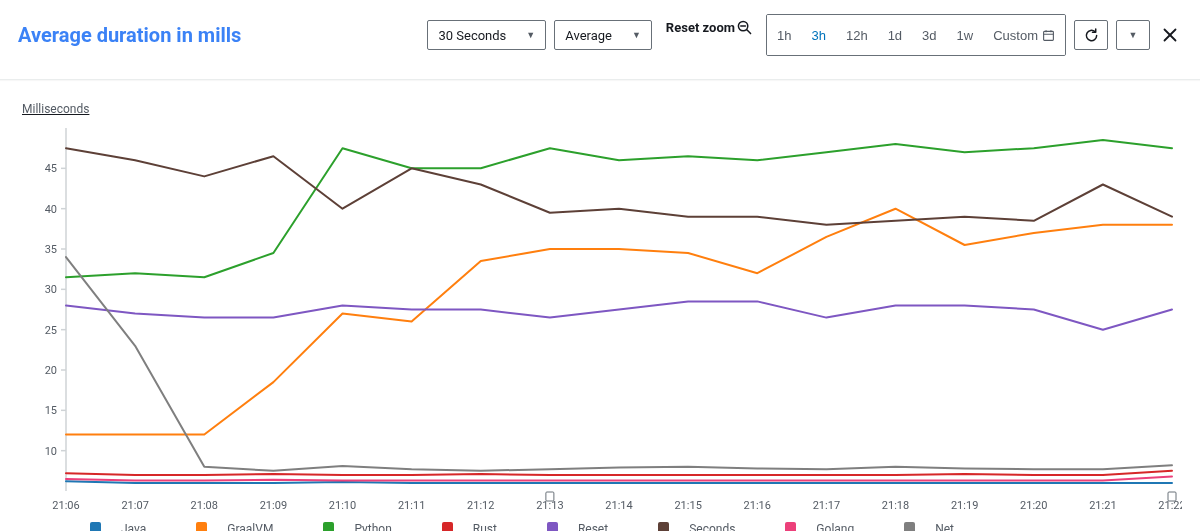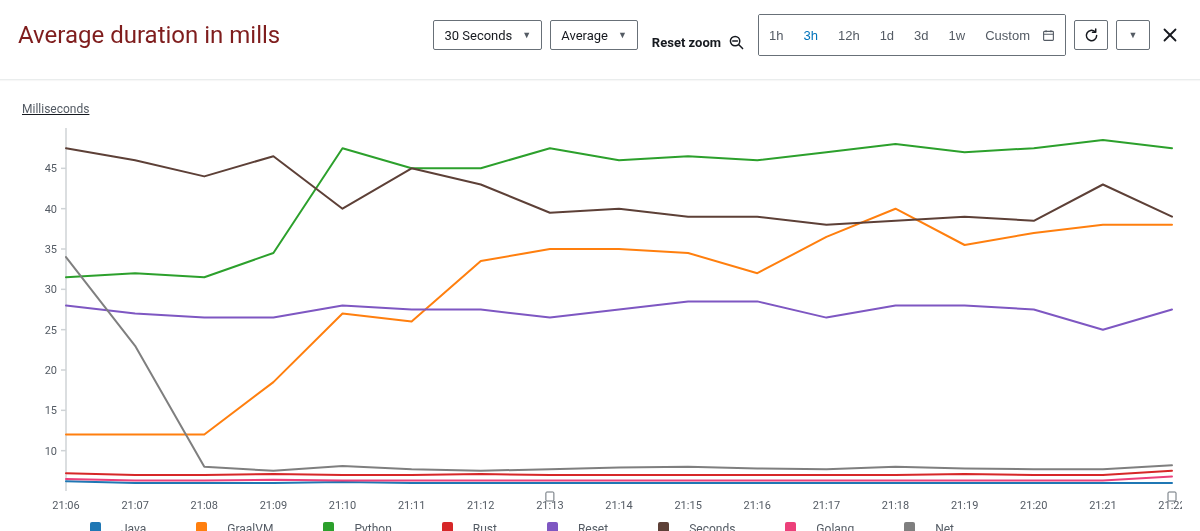--- a/index.html
+++ b/index.html
@@ -12,56 +12,56 @@
     height: 531px;
     overflow: hidden;
   }
   .header {
     display: flex;
     align-items: center;
     padding: 14px 18px 12px 18px;
     gap: 8px;
   }
   .title {
-    font-size: 24px;
-    font-weight: 400;
-    color: #7f1d1d;
+    font-size: 20px;
+    font-weight: 700;
+    color: #3b82f6;
     flex: 0 0 auto;
     margin-right: auto;
   }
   .hdr-right { display: flex; align-items: center; gap: 8px; }
   .sel {
     border: 1px solid #687078;
     border-radius: 2px;
     background: #fff;
     height: 30px;
     display: inline-flex;
     align-items: center;
     padding: 0 10px;
-    gap: 10px;
+    gap: 20px;
     font-size: 13px;
     cursor: pointer;
     color: #16191f;
   }
   .caret { font-size: 9px; color: #545b64; }
   .chev-down-btn {
     display: inline-flex;
     align-items: center;
     justify-content: center;
     border: 1px solid #687078;
     border-radius: 2px;
     background: #fff;
     height: 30px;
     width: 34px;
     cursor: pointer;
   }
   .reset-zoom {
     display: inline-flex;
-    align-items: flex-end;
-    gap: 8px;
+    align-items: flex-start;
+    gap: 2px;
     font-weight: 700;
     color: #16191f;
     padding: 0 6px;
     height: 30px;
   }
   .reset-zoom svg { width: 15px; height: 15px; }
   .time-range {
     border: 1px solid #687078;
     border-radius: 2px;
     height: 42px;
@@ -73,21 +73,21 @@
     border: none;
     background: #fff;
     padding: 0 10px;
     font-size: 13px;
     color: #545b64;
     cursor: pointer;
     display: inline-flex;
     align-items: center;
   }
   .time-range button.active { color: #0073bb; font-weight: 400; }
-  .time-range .custom { gap: 12px; }
+  .time-range .custom { gap: 4px; }
   .icon-btn {
     border: 1px solid #687078;
     border-radius: 2px;
     background: #fff;
     height: 30px;
     width: 34px;
     display: inline-flex;
     align-items: center;
     justify-content: center;
     cursor: pointer;

